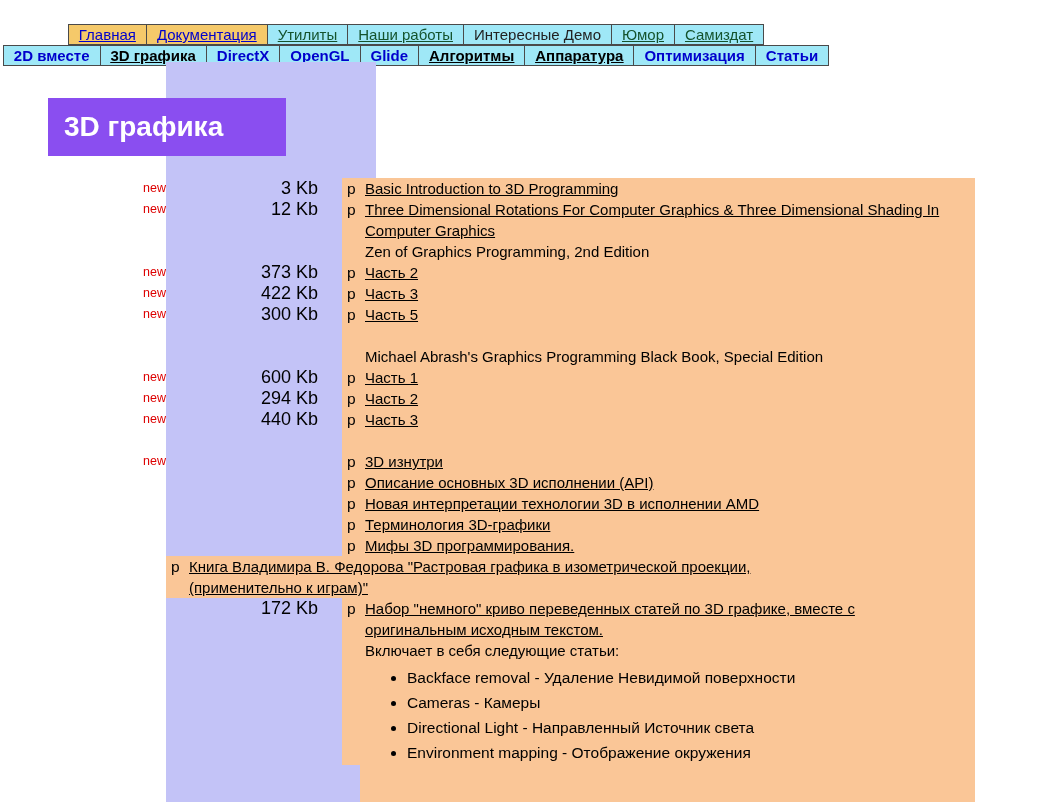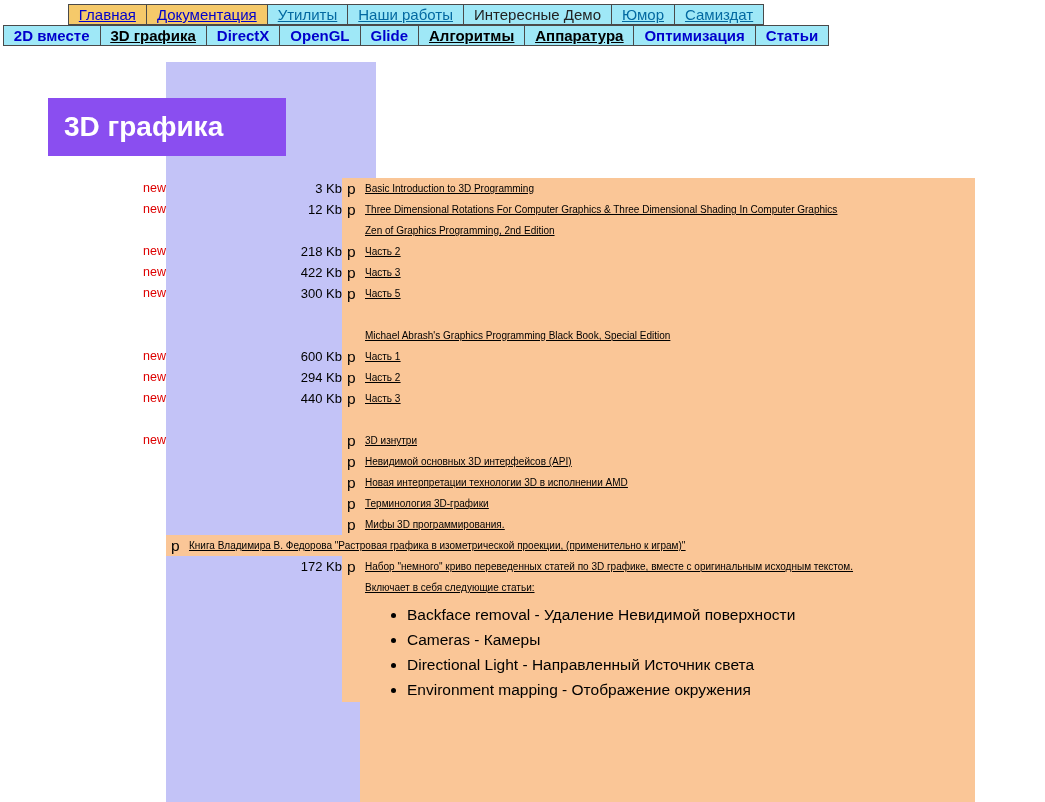--- a/index.html
+++ b/index.html
@@ -11,37 +11,37 @@
   body {
     width: 1045px;
     height: 802px;
     position: relative;
     overflow: hidden;
   }
 
   
   .nav-wrap {
     width: 832px;
-    padding-top: 4px;
+    padding-top: 24px;
   }
   table.navtable {
     border-collapse: collapse;
     margin: 0 auto;
   }
   table.navtable td {
     background: #9fe8f7;
     border: 1px solid #4a4a4a;
     text-align: center;
     font-size: 15px;
     padding: 1px 10px;
     white-space: nowrap;
     color: #0000cc;
   }
   .nav1 td a {
-    color: #0369a1;
+    color: #14532d;
     text-decoration: underline;
   }
   .nav1 td.plain {
     color: #222222;
   }
   .nav1 td.active {
     background: #f5c96a;
   }
   .nav1 td.active a { color: #0000cc; }
 
@@ -112,21 +112,22 @@
     padding-right: 0px;
     color: #dd0000;
     font-size: 12.5px;
     line-height: 21px;
     box-sizing: border-box;
     flex: 0 0 166px;
   }
   .c-size {
     width: 176px;
     text-align: right;
-    font-size: 13px;
+    padding-right: 24px;
+    font-size: 18px;
     color: #000000;
     background: #c3c3f7;
     line-height: 21px;
     box-sizing: border-box;
     flex: 0 0 176px;
   }
   .c-body {
     flex: 0 0 615px;
     width: 615px;
     background: #fac697;
@@ -139,22 +140,21 @@
     flex: 0 0 18px;
     color: #000000;
     font-size: 15.5px;
   }
   .p-text a {
     color: #000000;
     text-decoration: underline;
   }
   .p-text {
     color: #000000;
-    font-size: 10px;
-    text-decoration: underline;
+    font-size: 15px;
   }
 
   .spacer .c-size, .spacer .c-body { height: 21px; }
   .spacer .c-new { height: 21px; }
 
   ul.sublist {
     margin: 4px 0 0 0;
     padding-left: 46px;
     font-size: 15.5px;
     line-height: 25px;
@@ -222,21 +222,21 @@
     <div class="row">
       <div class="c-new"></div>
       <div class="c-size"></div>
       <div class="c-body">
         <div class="p-mark"></div>
         <div class="p-text">Zen of Graphics Programming, 2nd Edition</div>
       </div>
     </div>
     <div class="row">
       <div class="c-new">new</div>
-      <div class="c-size">218 Kb</div>
+      <div class="c-size">373 Kb</div>
       <div class="c-body">
         <div class="p-mark">p</div>
         <div class="p-text"><a href="#">Часть 2</a></div>
       </div>
     </div>
     <div class="row">
       <div class="c-new">new</div>
       <div class="c-size">422 Kb</div>
       <div class="c-body">
         <div class="p-mark">p</div>
@@ -305,21 +305,21 @@
       <div class="c-body">
         <div class="p-mark">p</div>
         <div class="p-text"><a href="#">3D изнутри</a></div>
       </div>
     </div>
     <div class="row">
       <div class="c-new"></div>
       <div class="c-size"></div>
       <div class="c-body">
         <div class="p-mark">p</div>
-        <div class="p-text"><a href="#">Невидимой основных 3D интерфейсов (API)</a></div>
+        <div class="p-text"><a href="#">Описание основных 3D исполнении (API)</a></div>
       </div>
     </div>
     <div class="row">
       <div class="c-new"></div>
       <div class="c-size"></div>
       <div class="c-body">
         <div class="p-mark">p</div>
         <div class="p-text"><a href="#">Новая интерпретации технологии 3D в исполнении AMD</a></div>
       </div>
     </div>

